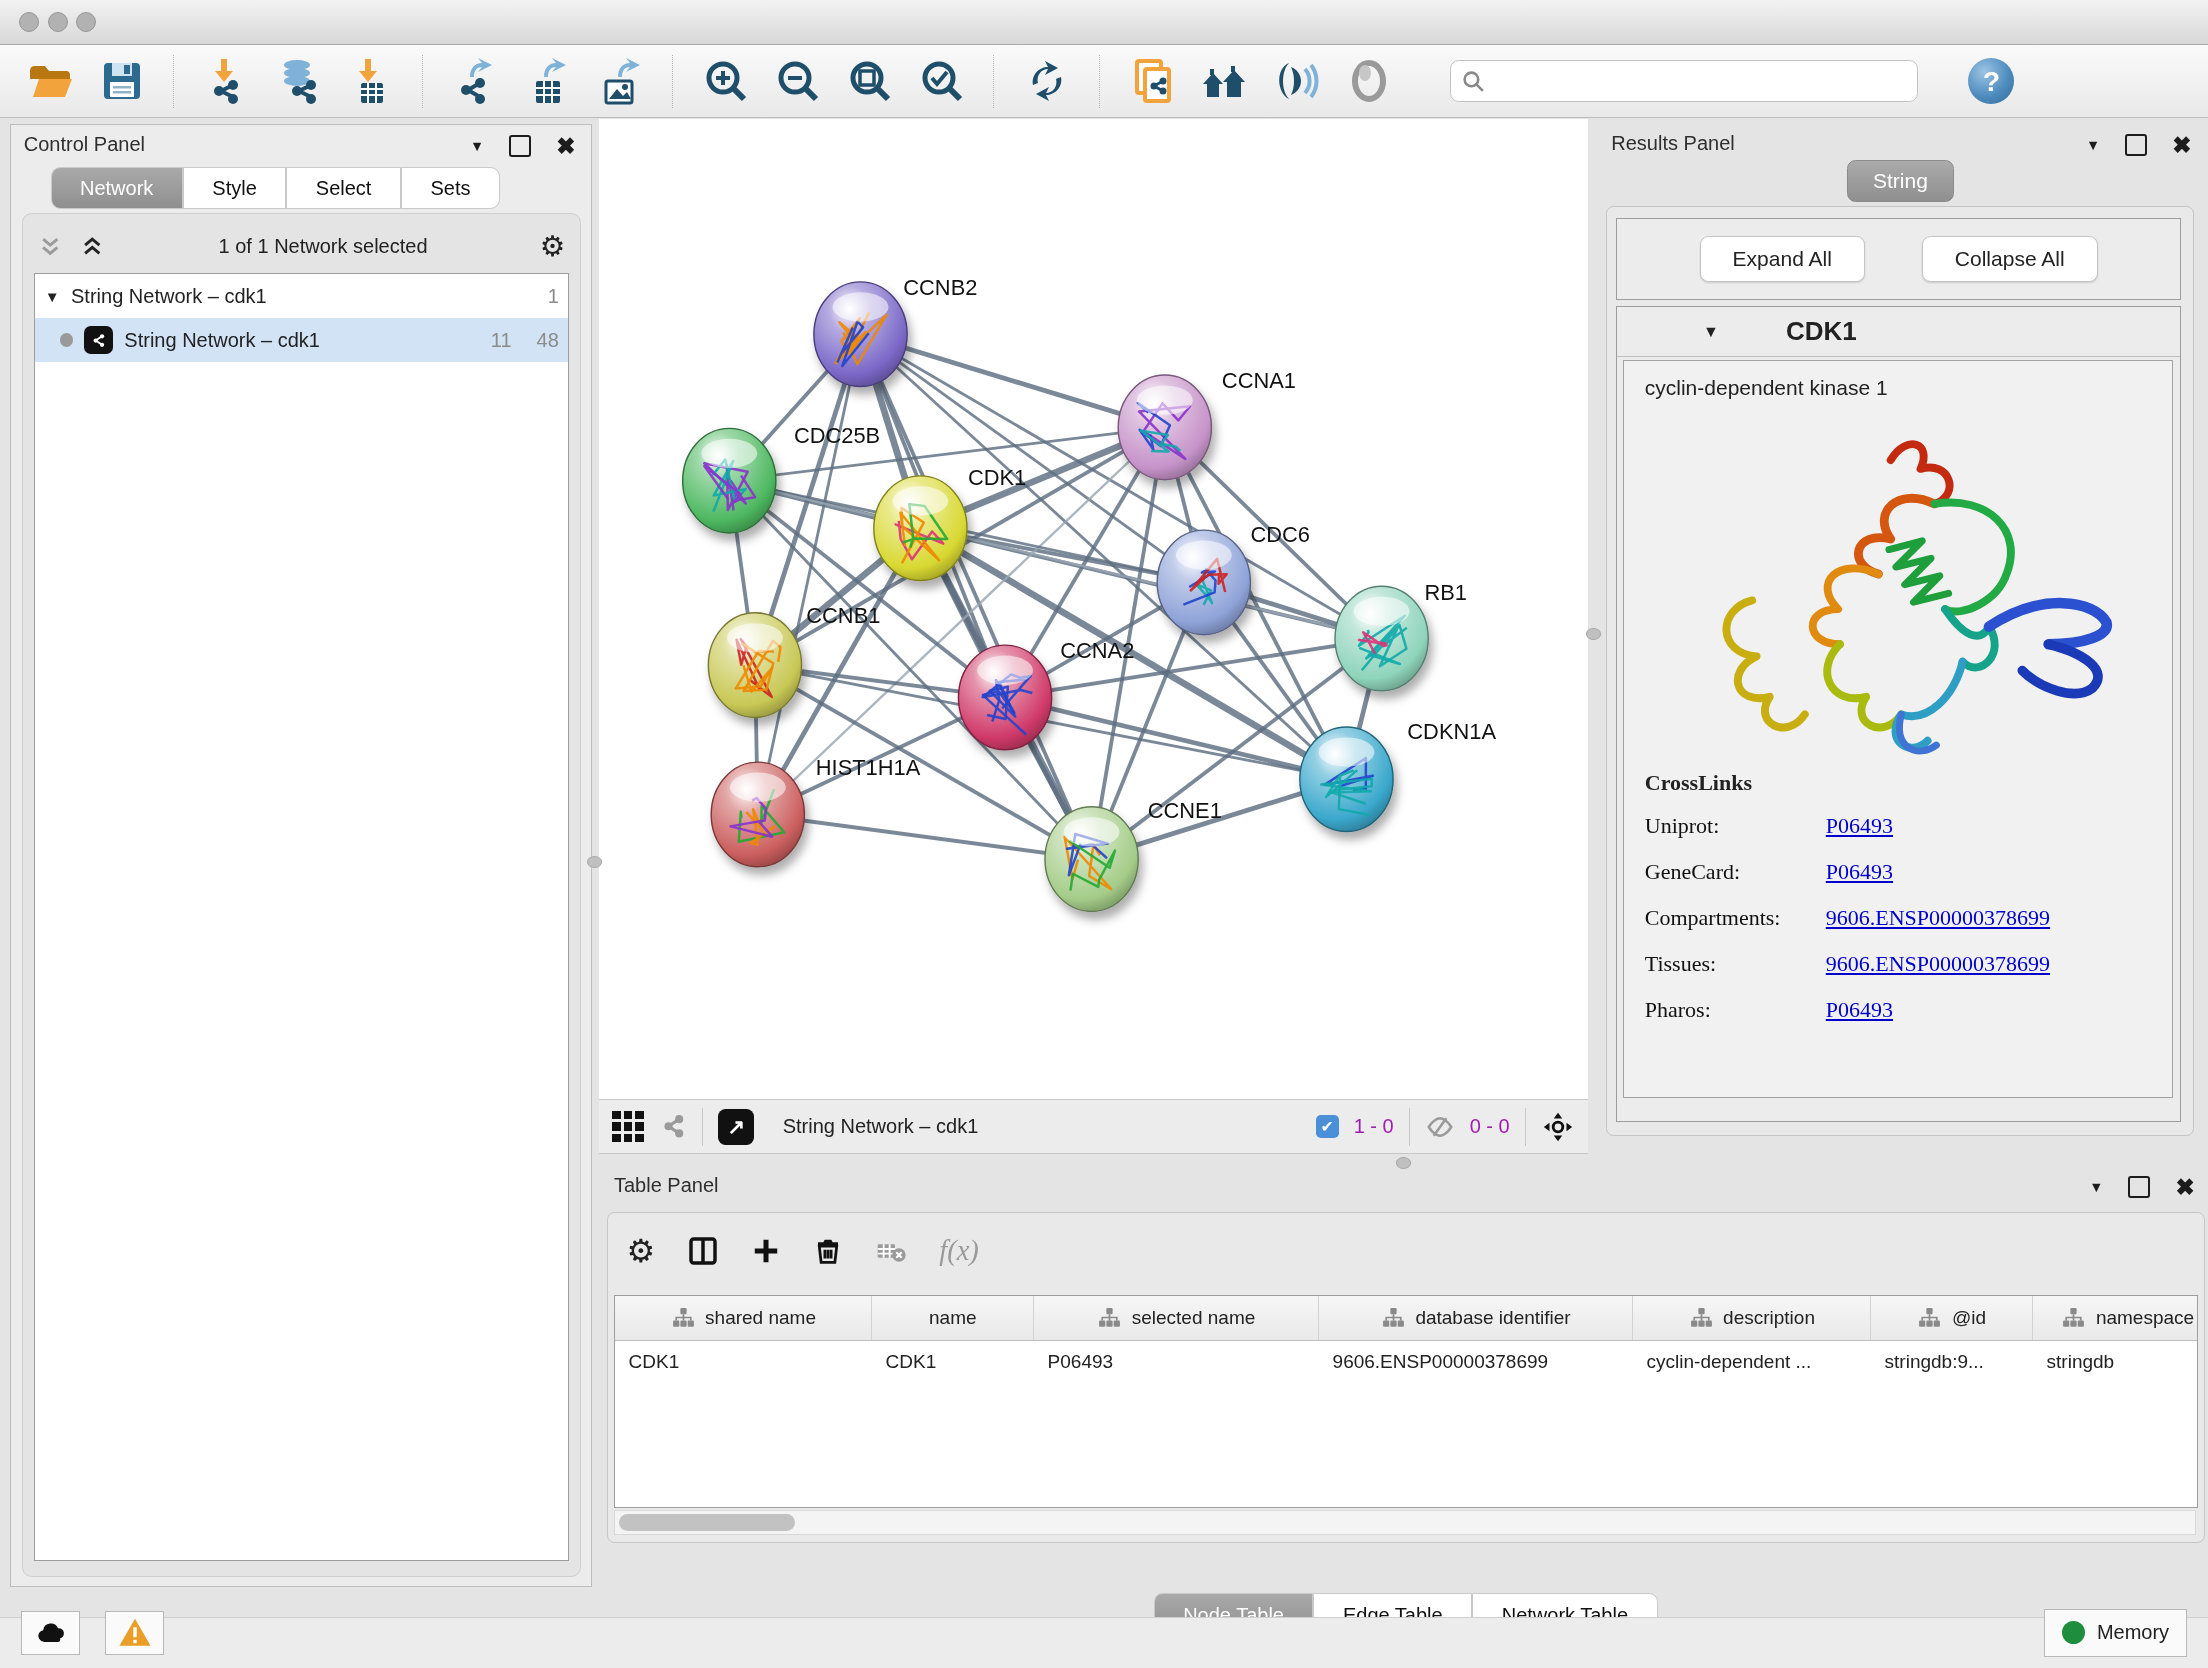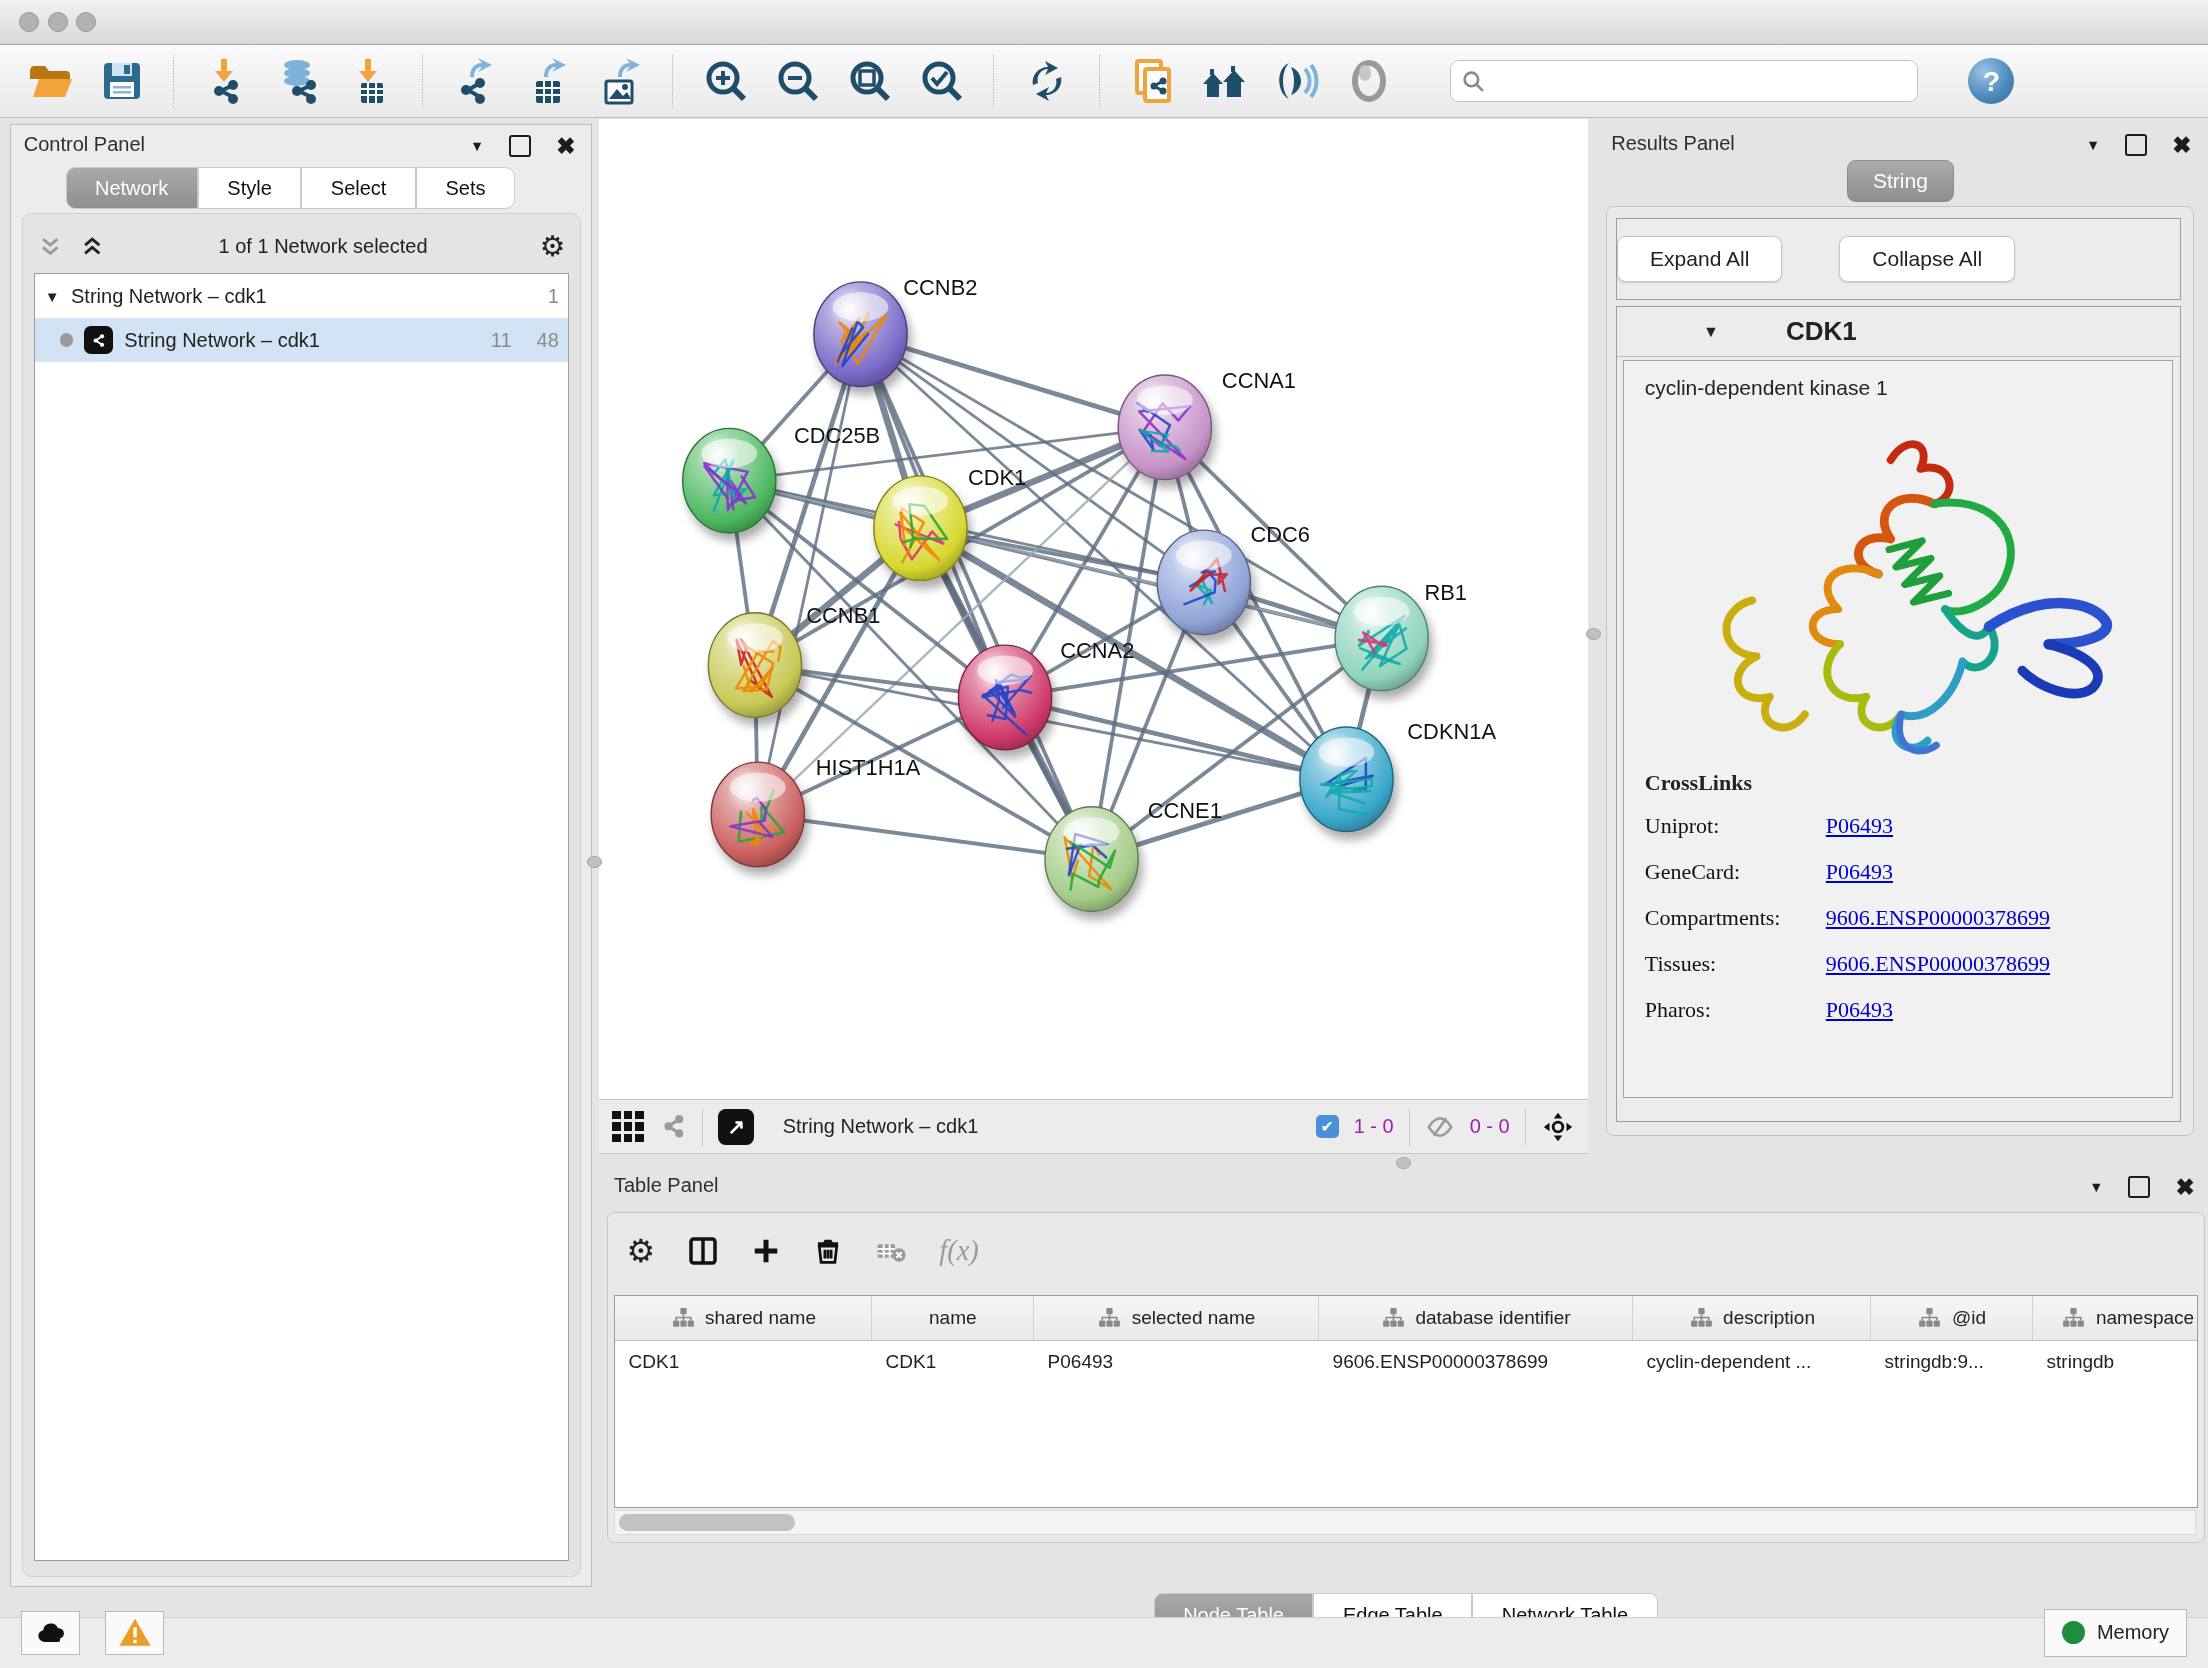--- a/index.html
+++ b/index.html
@@ -32,21 +32,21 @@
   .winctl{display:flex;align-items:center;gap:25px;}
   .wc-tri{font-size:14.3px;color:#1c1c1c;}
   .wc-box{width:18px;height:18px;border:2.9px solid #1c1c1c;border-radius:2.9px;}
   .wc-x{font-size:23px;font-weight:bold;color:#1c1c1c;line-height:1;}
   .tabbtn{height:40px;padding:0 28.5px;display:flex;align-items:center;justify-content:center;
     background:#fff;border:1px solid #c9c9c9;font-size:20px;color:#111;}
   .tabbtn.sel{background:linear-gradient(#a9a9a9,#8f8f8f);color:#fff;}
   
   .cpanel{left:9.5px;top:124px;width:582px;height:1463px;background:#ececec;
     border:1px solid #bdbdbd;box-sizing:border-box;}
-  .cp-tabs{position:absolute;left:55px;top:42px;display:flex;}
+  .cp-tabs{position:absolute;left:40px;top:42px;display:flex;}
   .cp-tabs .tabbtn:first-child{border-radius:9.5px 0 0 9.5px;}
   .cp-tabs .tabbtn:last-child{border-radius:0 9.5px 9.5px 0;}
   .cp-inner{position:absolute;left:11.4px;top:88px;width:557px;height:1362px;
     background:#e4e4e4;border:1px solid #cfcfcf;border-radius:9.5px;}
   .cp-hdr{position:absolute;left:13.3px;top:15px;width:529px;height:34px;display:flex;align-items:center;}
   .netlist{position:absolute;left:11.4px;top:59px;width:533px;height:1286px;background:#fff;
     border:1px solid #9d9d9d;overflow:hidden;}
   .netrow{height:44px;display:flex;align-items:center;font-size:20px;gap:11.4px;padding:0 9.5px;}
   .netrow .cnt{margin-left:auto;color:#8b8b8b;font-size:20px;display:flex;gap:25px;}
   .netrow.sel{background:#d3e3f6;}
@@ -67,21 +67,21 @@
   .graytxt{color:#a21caf;}
   .splitdot{width:13.3px;height:9.5px;border-radius:50%;background:#c0c0c0;border:1px solid #a6a6a6;}
   
   .rpanel{left:1598px;top:124px;width:603px;height:1014px;}
   .stringtab{position:absolute;left:249px;top:36px;height:40px;padding:0 25px;
     background:linear-gradient(#ababab,#8f8f8f);border:1px solid #8a8a8a;border-radius:8.6px;
     color:#fff;font-size:21px;display:flex;align-items:center;}
   .rp-body{position:absolute;left:7.6px;top:82px;width:586px;height:928px;background:#e9e9e9;
     border:1px solid #c3c3c3;border-radius:7.6px;}
   .rp-btnbox{position:absolute;left:9.5px;top:11.4px;width:563px;height:80px;background:#ececec;
-    border:1px solid #9d9d9d;display:flex;align-items:center;gap:57px;}
+    border:1px solid #9d9d9d;display:flex;align-items:center;justify-content:center;gap:57px;}
   .rp-btn{height:44px;padding:0 32px;background:#fff;border:1px solid #c4c4c4;border-radius:8.6px;
     font-size:21px;display:flex;align-items:center;box-shadow:0 1px 1.9px rgba(0,0,0,.15);}
   .rp-entry{position:absolute;left:9.5px;top:99px;width:563px;height:814px;background:#ececec;
     border:1px solid #9d9d9d;}
   .rp-ehdr{height:49px;display:flex;align-items:center;border-bottom:1px solid #bdbdbd;}
   .rp-econtent{position:absolute;left:5.7px;top:53px;width:550px;height:738px;background:#f1f1f1;
     border:1px solid #a3a3a3;box-sizing:border-box;}
   .xl-grid{position:absolute;left:21px;top:409px;font-family:"Liberation Serif",serif;font-size:22px;}
   .xl-row{display:flex;margin-bottom:20px;}
   .xl-label{width:181px;color:#111;}

